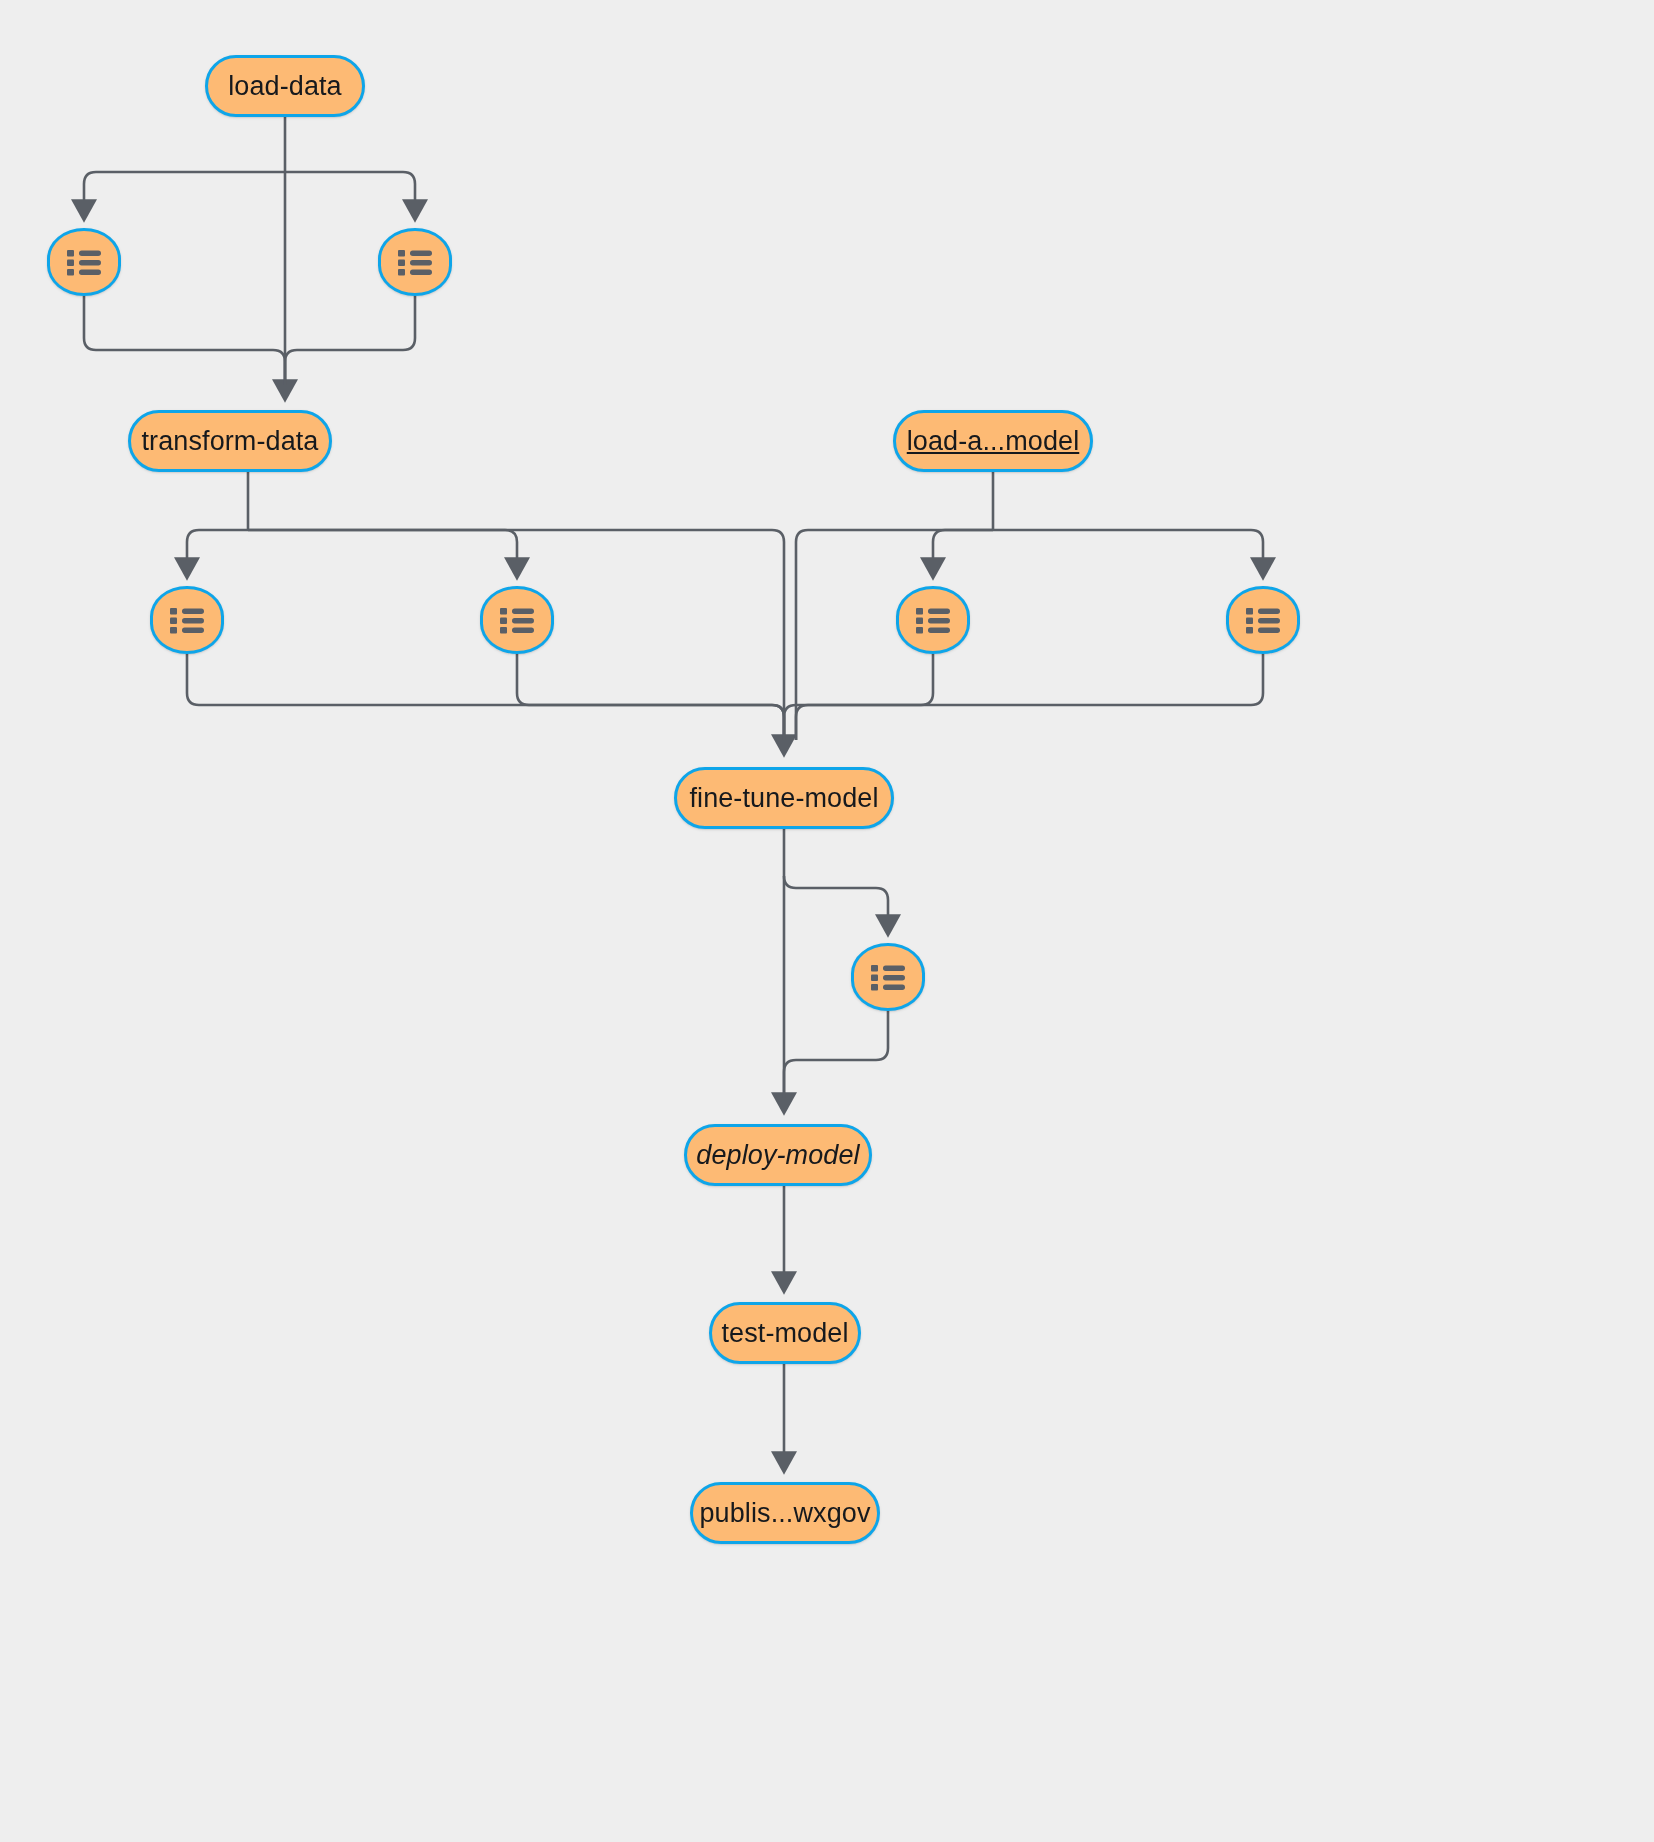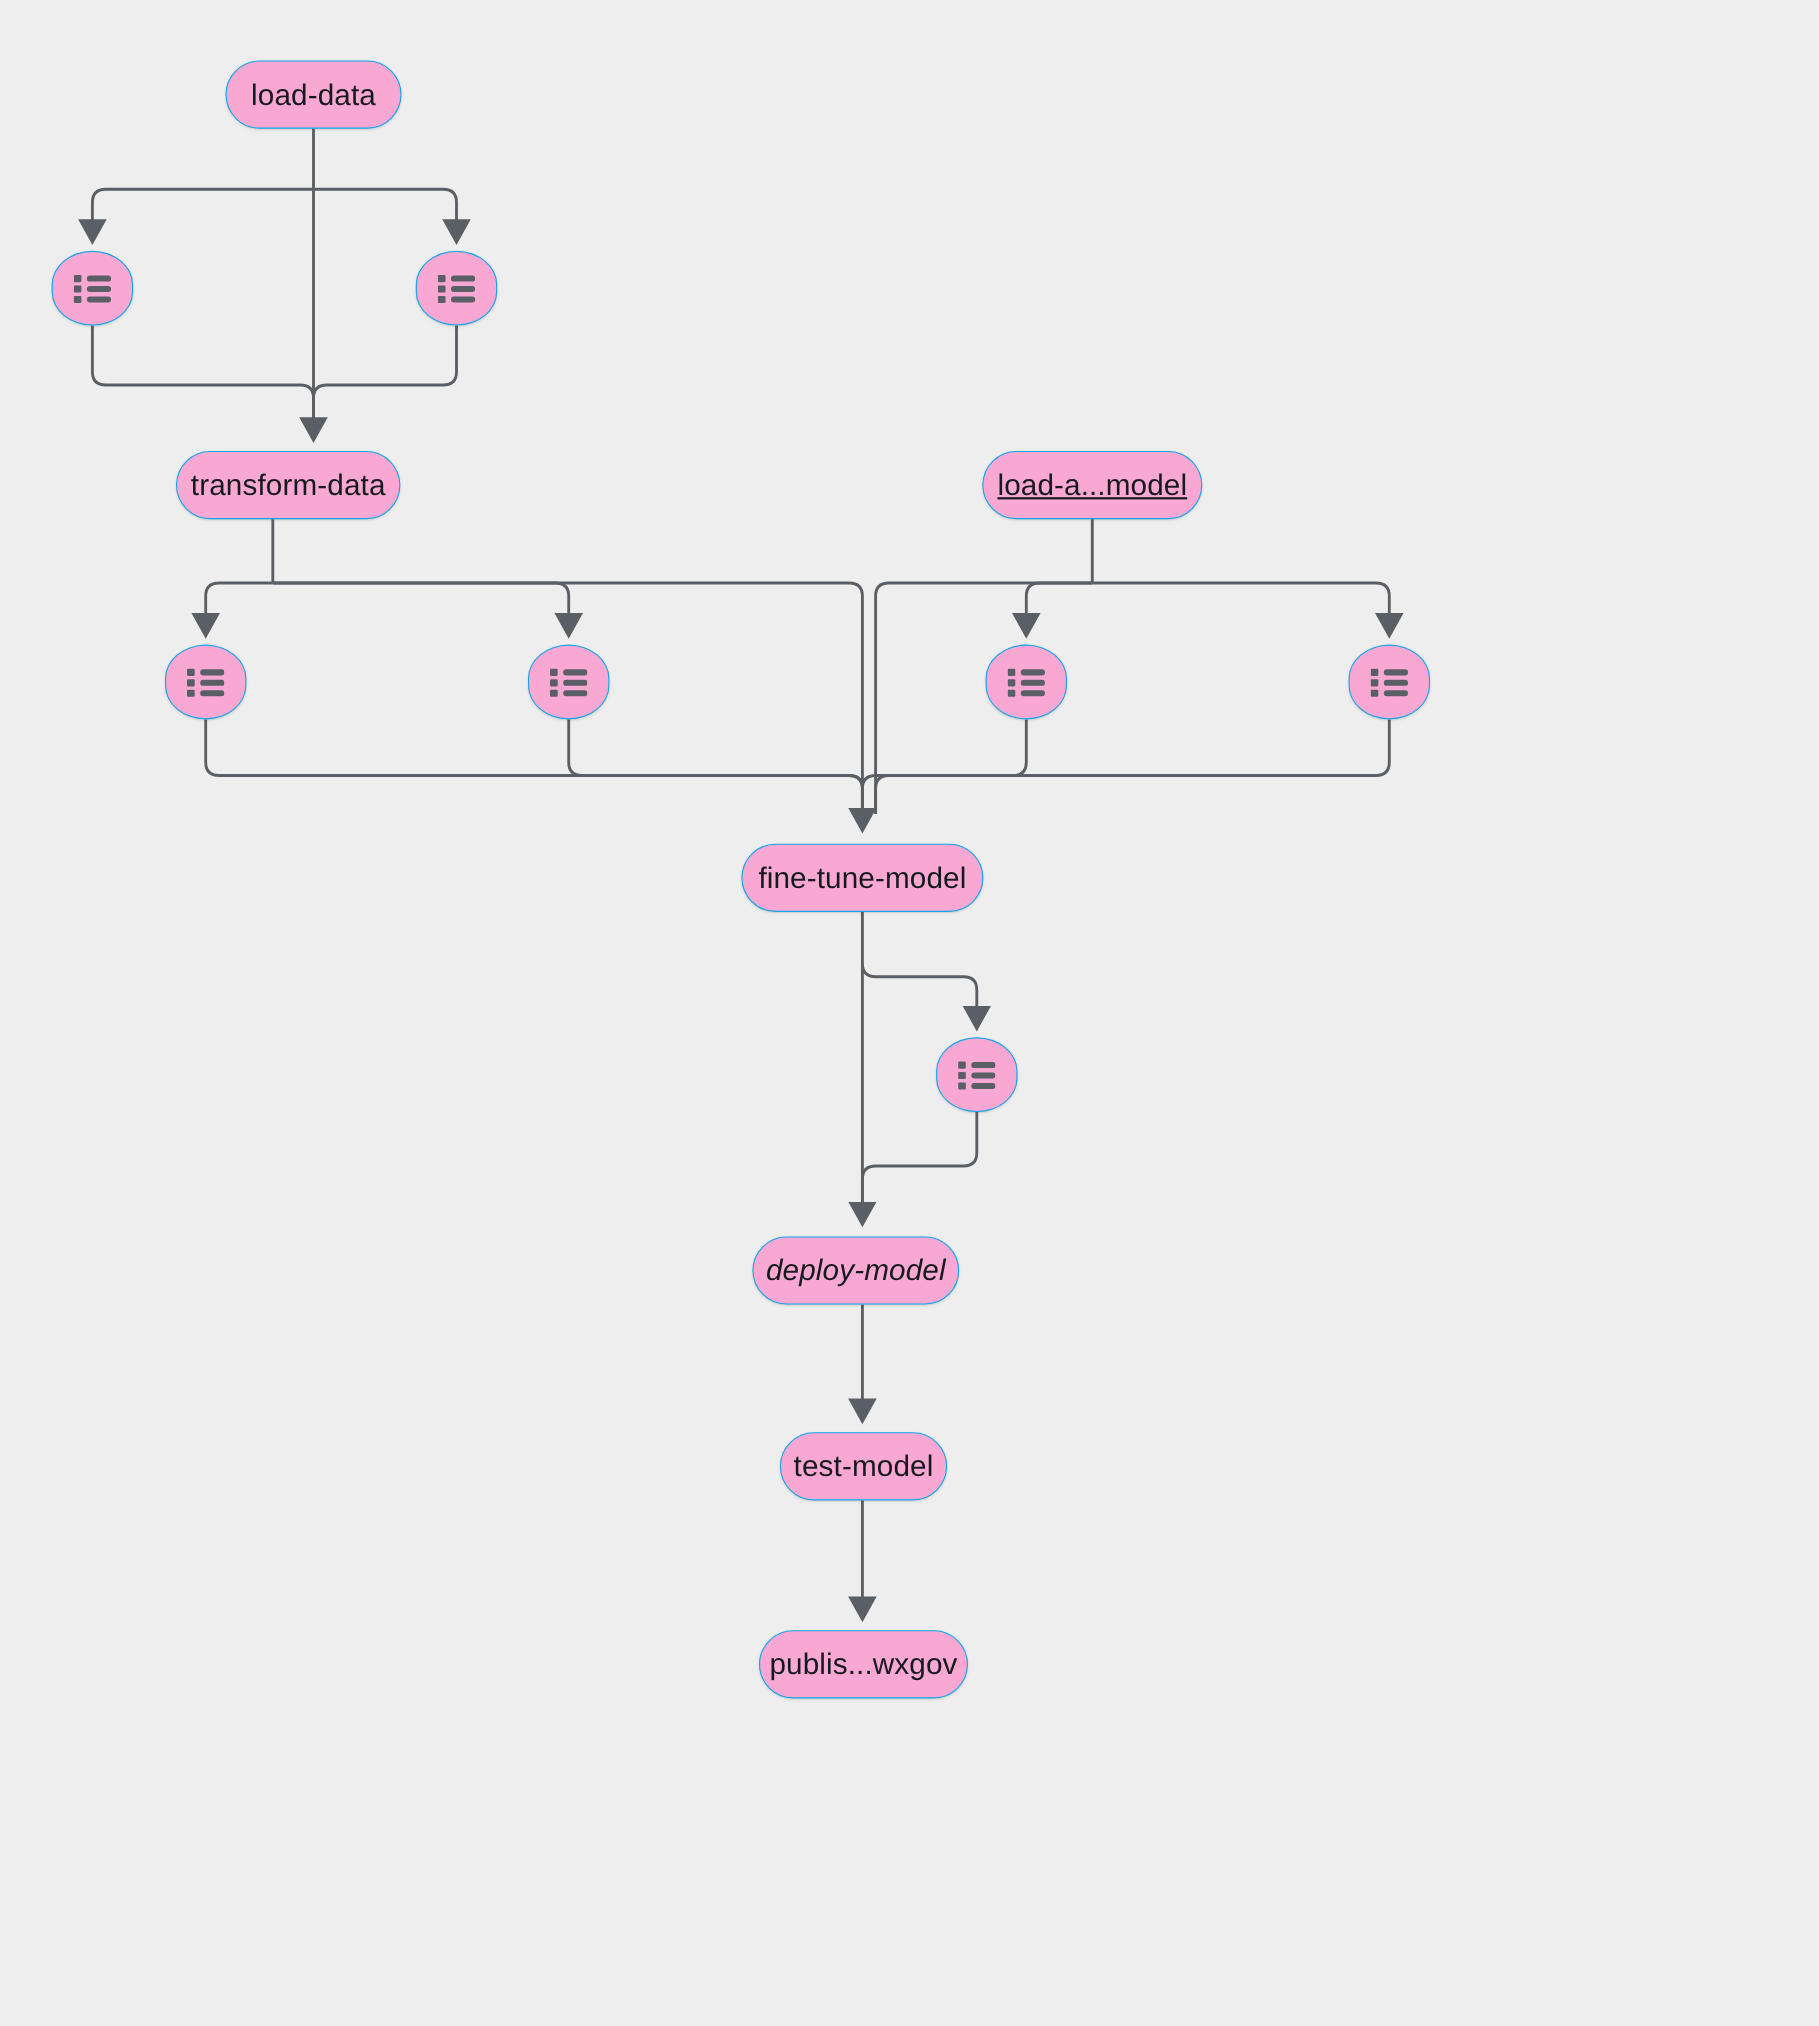--- a/index.html
+++ b/index.html
@@ -9,22 +9,22 @@
     font-family:"Liberation Sans", sans-serif;
     overflow:hidden;
     position:relative;
   }
   #canvas{position:absolute;inset:0;width:1654px;height:1842px;}
   .edge-layer{position:absolute;left:0;top:0;width:1654px;height:1842px;pointer-events:none;}
 
   .node{
     position:absolute;
     box-sizing:border-box;
-    background:#f9a8d4;
-    border:1px solid #0ea5e9;
+    background:#fdba74;
+    border:3px solid #0ea5e9;
     border-radius:999px;
     box-shadow:0 1px 3px rgba(0,0,0,0.10), 0 1px 1px rgba(0,0,0,0.05);
     display:flex;align-items:center;justify-content:center;
     color:#16191d;
     font-size:27px;
     letter-spacing:0.1px;
     white-space:nowrap;
     z-index:5;
   }
   .node.task{
@@ -109,21 +109,21 @@
           <svg class="list-icon" width="34" height="27" viewBox="0 0 34 27" xmlns="http://www.w3.org/2000/svg" aria-hidden="true">
             <rect x="0" y="1" width="7" height="6.5" rx="1" fill="#5a5f66"></rect>
             <rect x="12" y="1.5" width="22" height="5.5" rx="2.7" fill="#5a5f66"></rect>
             <rect x="0" y="10.5" width="7" height="6.5" rx="1" fill="#5a5f66"></rect>
             <rect x="12" y="11" width="22" height="5.5" rx="2.7" fill="#5a5f66"></rect>
             <rect x="0" y="20" width="7" height="6.5" rx="1" fill="#5a5f66"></rect>
             <rect x="12" y="20.5" width="22" height="5.5" rx="2.7" fill="#5a5f66"></rect>
           </svg>
         </span>
       </div>
-      <div class="node step" style="left: 160px; top: 410px; width: 204px; height: 62px;">
+      <div class="node step" style="left: 128px; top: 410px; width: 204px; height: 62px;">
         <span class="node-label">transform-data</span>
       </div>
       <div class="node step" style="left: 893px; top: 410px; width: 200px; height: 62px; text-decoration: underline;">
         <span class="node-label">load-a...model</span>
       </div>
       <div class="node task" style="left: 150px; top: 586px; width: 74px; height: 68px;">
         <span>
           <svg class="list-icon" width="34" height="27" viewBox="0 0 34 27" xmlns="http://www.w3.org/2000/svg" aria-hidden="true">
             <rect x="0" y="1" width="7" height="6.5" rx="1" fill="#5a5f66"></rect>
             <rect x="12" y="1.5" width="22" height="5.5" rx="2.7" fill="#5a5f66"></rect>

